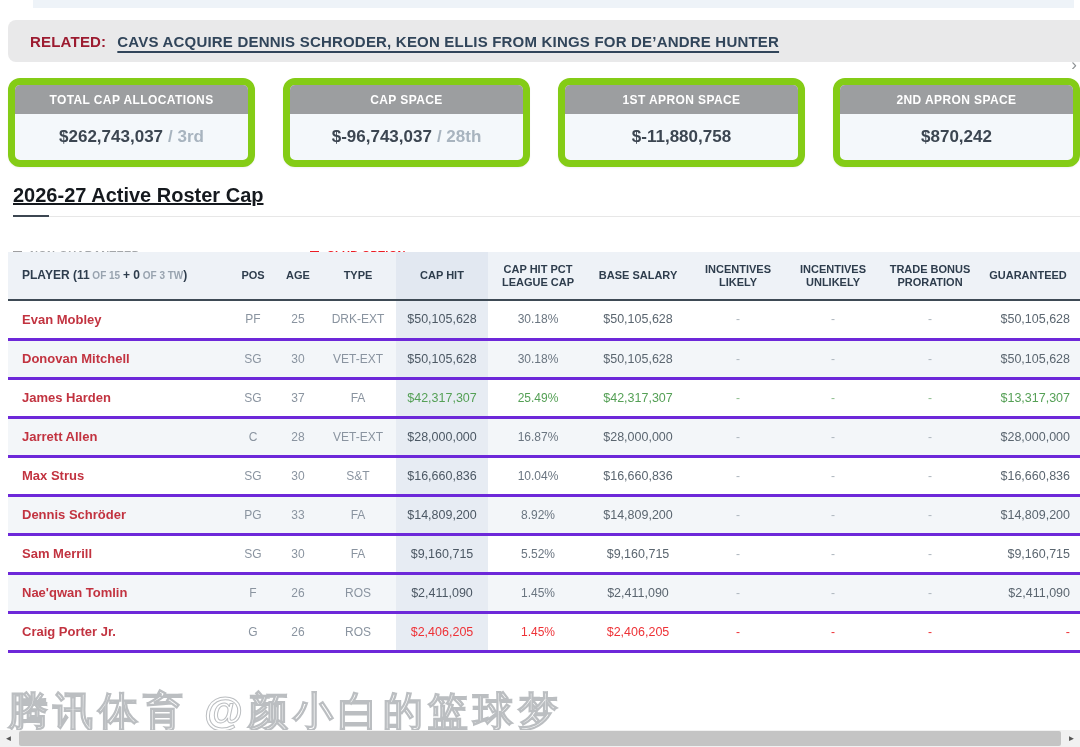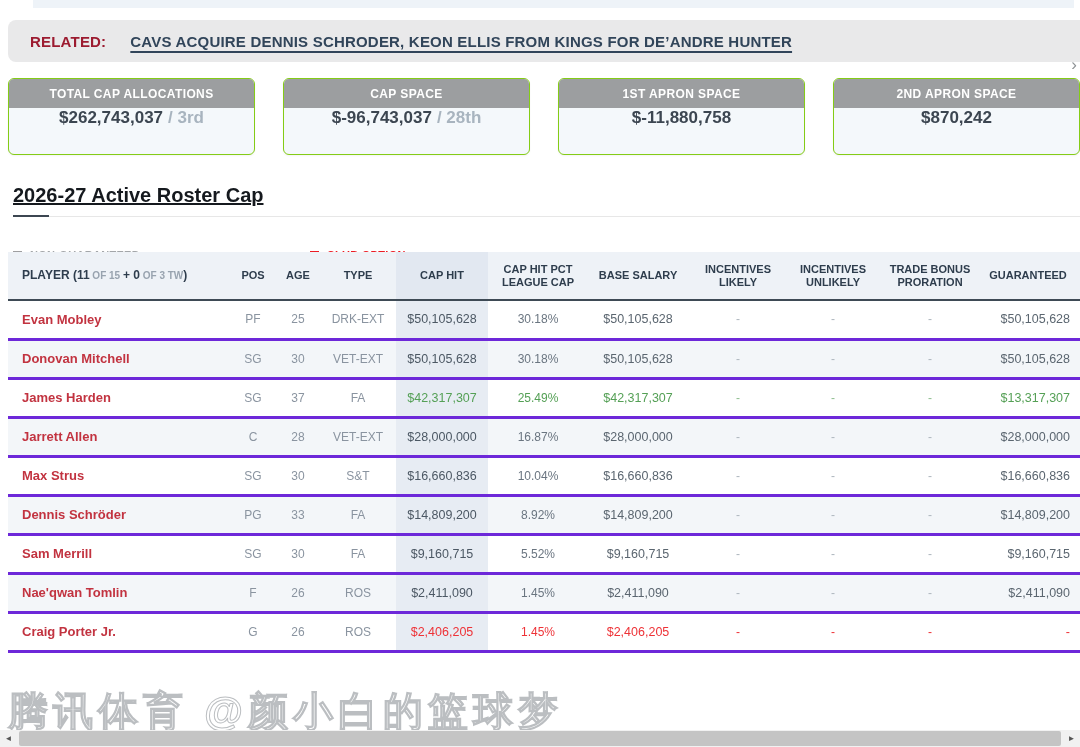--- a/index.html
+++ b/index.html
@@ -5,34 +5,34 @@
   * { box-sizing: border-box; margin: 0; padding: 0; }
   html,body { width:1080px; height:747px; overflow:hidden; background:#fff;
     font-family:"Liberation Sans", sans-serif; position:relative; }
 
   .top-strip { position:absolute; top:0; left:33px; right:6px; height:8px;
     background:#eef3f8; }
 
   .related-bar { position:absolute; top:20px; left:8px; right:0; height:42px;
     background:#e9e9ea; border-radius:8px 0 0 8px; display:flex; align-items:center;
     padding-left:22px; font-size:15px; font-weight:bold; letter-spacing:.2px; }
-  .related-label { color:#9c1b30; margin-right:24px; }
+  .related-label { color:#9c1b30; margin-right:11px; }
   .related-link { color:#31455a; text-decoration:underline; text-decoration-thickness:2px;
     text-underline-offset:4px; cursor:pointer; }
 
   .carousel-next { position:absolute; top:56px; right:3px; color:#8f9396;
     font-size:17px; line-height:1; cursor:pointer; }
 
   .cards { position:absolute; top:78px; left:8px; right:0; display:flex; gap:28px; }
-  .card { flex:1; border:1px solid #84cc16; border-radius:6px; overflow:hidden;
+  .card { flex:1; border:7px solid #84cc16; border-radius:12px; overflow:hidden;
     background:#f4f8fb; box-shadow:0 1px 2px rgba(0,0,0,.05); }
   .card-head { height:29px; background:#9c9ea0; color:#fff; font-size:12px;
     font-weight:bold; letter-spacing:.4px; display:flex; align-items:center;
     justify-content:center; }
-  .card-body { height:46px; display:flex; align-items:flex-start; justify-content:center;
+  .card-body { height:46px; display:flex; align-items:center; justify-content:center;
     font-size:17px; font-weight:600; color:#3c4651; gap:5px; }
   .card-rank { color:#a8b4bf; font-weight:600; }
 
   .section-head { position:absolute; top:184px; left:13px; right:0; }
   .section-title { font-size:20px; font-weight:bold; color:#15191e;text-decoration:underline; }
   .section-rule { margin-top:9px; border-bottom:1px solid #e7e7e7; position:relative; }
   .section-rule::after { content:""; position:absolute; left:0; top:-1px; width:36px;
     height:2px; background:#3c4651; }
 
   .legend { position:absolute; top:227px; left:13px; display:flex; gap:30px;

